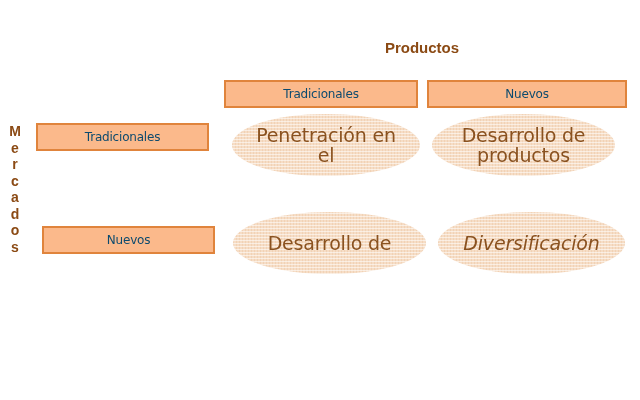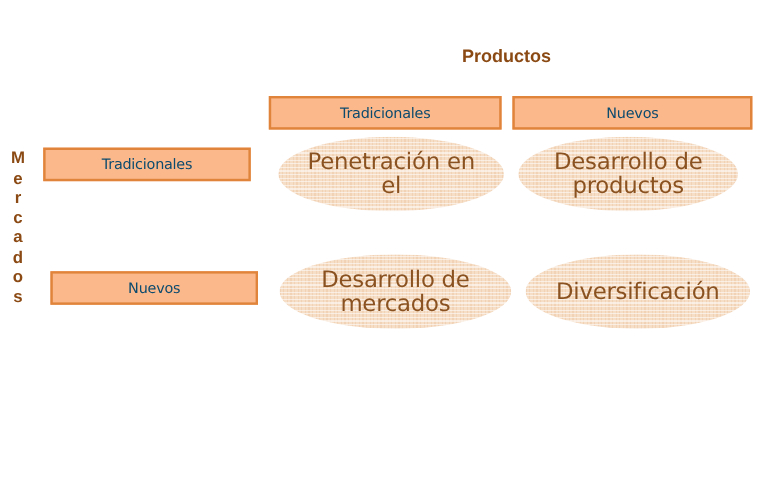--- a/index.html
+++ b/index.html
@@ -108,23 +108,22 @@
   <div class="ellipse" style="left:432px; top:114px; width:183px; height:62px;">
     <div>
       <div>Desarrollo de</div>
       <div>productos</div>
     </div>
   </div>
 
   <div class="ellipse" style="left:233px; top:212px; width:193px; height:62px;">
     <div>
       <div>Desarrollo de</div>
-      <div>mercados</div>
     </div>
   </div>
 
-  <div class="ellipse" style="left:438px; top:212px; width:187px; height:62px;">
+  <div class="ellipse" style="left:438px; top:212px; width:187px; height:62px;font-style:italic;">
     <div>
       <div>Diversificación</div>
     </div>
   </div>
 
 </div>
 
 </body></html>

